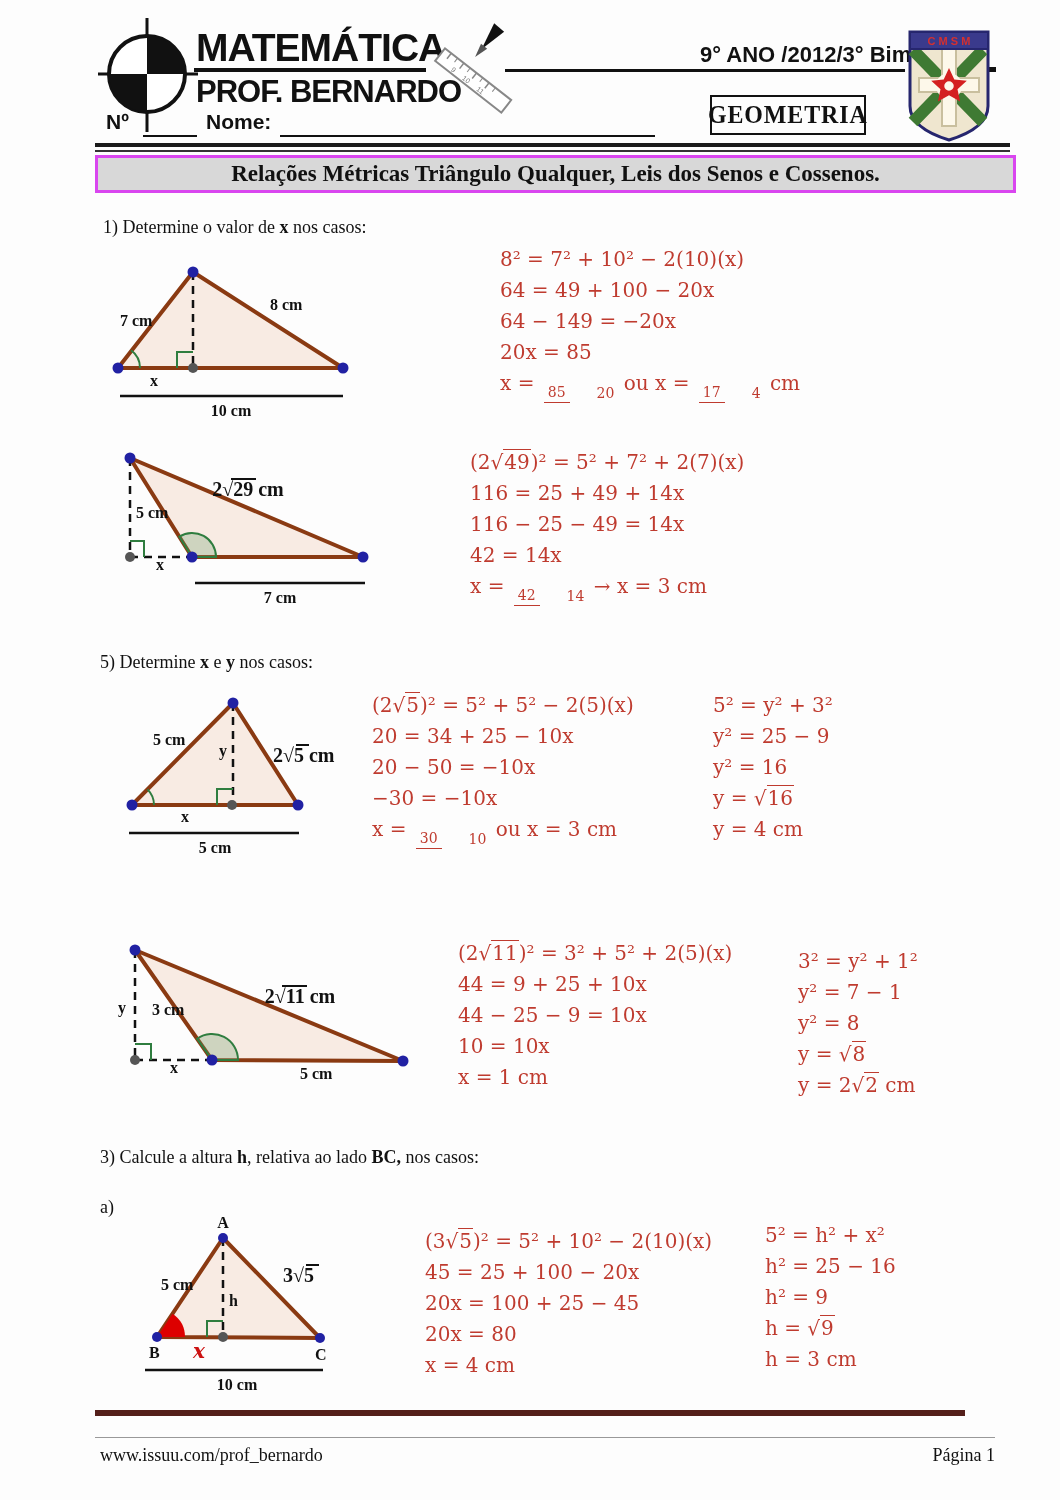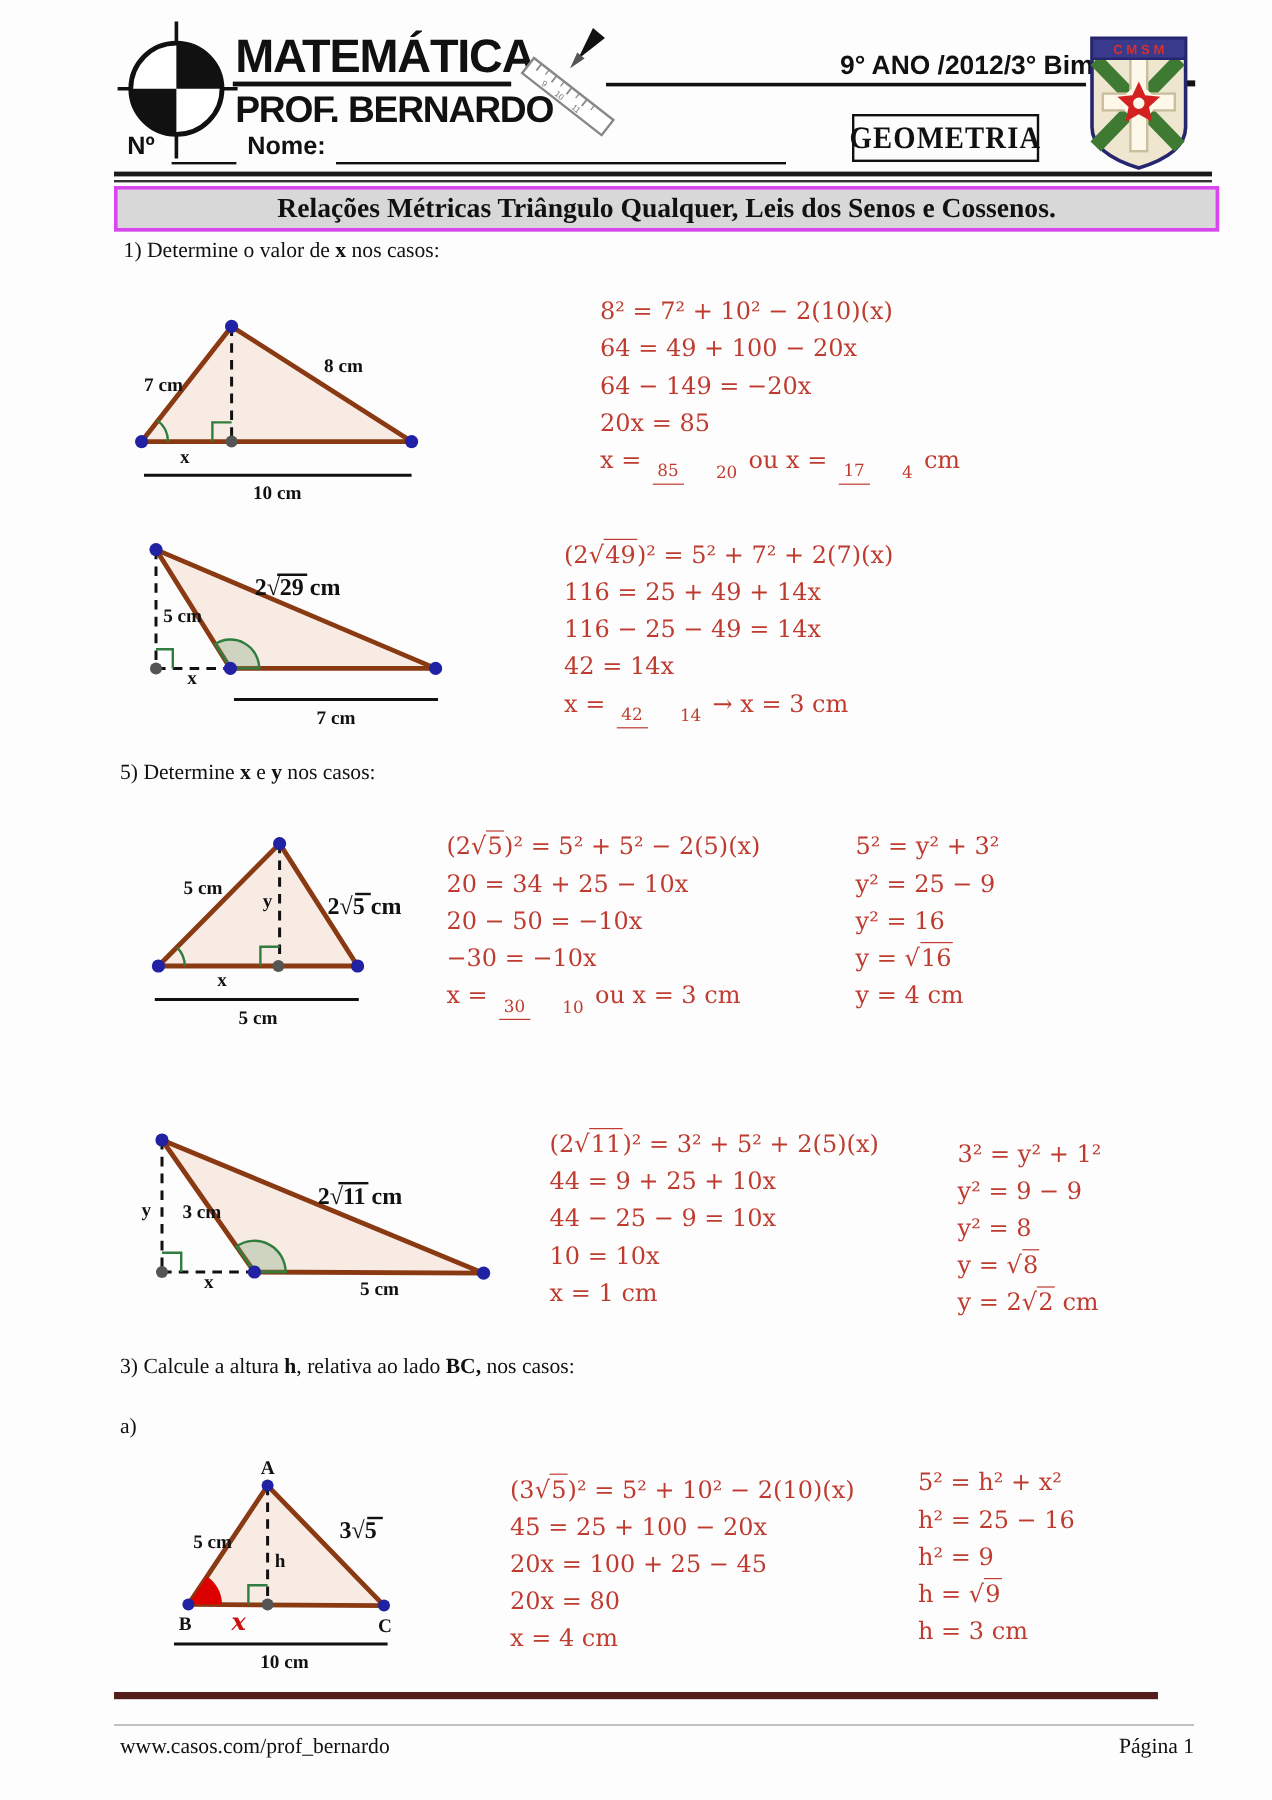--- a/index.html
+++ b/index.html
@@ -11,21 +11,21 @@
   .brand-sub{font-family:"Liberation Sans",sans-serif;font-weight:700;font-size:31px;letter-spacing:-1px;}
   .hline{background:#111;}
   .year-info{font-family:Liberation Sans, sans-serif;font-weight:700;font-size:22px;}
   .geo-box{border:2px solid #111;width:152px;height:36px;display:flex;align-items:center;justify-content:center;}
   .geo-box span{font-family:"Liberation Serif",serif;font-weight:700;font-size:26px;letter-spacing:1px;transform:scaleX(0.92);}
   .id-label{font-family:"Liberation Sans",sans-serif;font-weight:700;font-size:21px;}
   .rule-double{border-top:4px solid #1a1a1a;border-bottom:2px solid #333;height:3px;}
   .title-bar{background:#d8d8d8;border:3px solid #d946ef;height:32px;display:flex;align-items:center;justify-content:center;}
   .title-bar span{font-weight:700;font-size:23px;}
   
-  .qtext{font-size:18px;}
+  .qtext{font-size:18px;margin-top:19px;}
   
   .eq-block{color:#bf3b2f;font-family:"DejaVu Serif",serif;font-size:20px;}
   .eq{line-height:31px;white-space:nowrap;}
   .frac{display:inline-flex;text-align:left;vertical-align:-0.5em;
         font-size:0.70em;line-height:1.12;margin:0 3px;gap:27px;}
   .fnum{border-bottom:1.5px solid currentColor;padding:0 4px 1px;}
   .fden{padding-top:1px;}
   .sqrt{white-space:nowrap;}
   .rad{border-top:1.6px solid currentColor;padding:0 1px;}
   
@@ -225,21 +225,21 @@
   <div class="abs eq-block" style="left:458px;top:938px;">
     <div class="eq">(2<span class="sqrt">√<span class="rad">11</span></span>)² = 3² + 5² + 2(5)(x)</div>
     <div class="eq">44 = 9 + 25 + 10x</div>
     <div class="eq">44 − 25 − 9 = 10x</div>
     <div class="eq">10 = 10x</div>
     <div class="eq">x = 1 cm</div>
   </div>
 
   <div class="abs eq-block" style="left:798px;top:946px;">
     <div class="eq">3² = y² + 1²</div>
-    <div class="eq">y² = 9 − 9</div>
+    <div class="eq">y² = 7 − 1</div>
     <div class="eq">y² = 8</div>
     <div class="eq">y = <span class="sqrt">√<span class="rad">8</span></span></div>
     <div class="eq">y = 2<span class="sqrt">√<span class="rad">2</span></span> cm</div>
   </div>
 
   <div class="abs qtext" style="left:100px;top:1128px;"><span>3) Calcule a altura </span><b>h</b><span>, relativa ao lado </span><b>BC,</b><span> nos casos:</span></div>
   <div class="abs qtext" style="left:100px;top:1178px;">a)</div>
 
   <svg class="abs" style="left:125px;top:1210px;" width="260" height="185" viewBox="0 0 260 185">
     <polygon points="32,127 98,28 195,128" fill="#f8ebe3" stroke="#8a3a12" stroke-width="4" stroke-linejoin="round"></polygon>
@@ -273,16 +273,16 @@
   <div class="abs eq-block" style="left:765px;top:1220px;">
     <div class="eq">5² = h² + x²</div>
     <div class="eq">h² = 25 − 16</div>
     <div class="eq">h² = 9</div>
     <div class="eq">h = <span class="sqrt">√<span class="rad">9</span></span></div>
     <div class="eq">h = 3 cm</div>
   </div>
 
   <div class="abs" style="left:95px;top:1410px;width:870px;height:6px;background:#541f1a;"></div>
   <div class="abs" style="left:95px;top:1437px;width:900px;height:1px;background:#999;"></div>
-  <div class="abs footer-text" style="left:100px;top:1445px;">www.casos.com/prof_bernardo</div>
+  <div class="abs footer-text" style="left:100px;top:1445px;">www.issuu.com/prof_bernardo</div>
   <div class="abs footer-text" style="left:795px;top:1445px;width:200px;text-align:right;">Página 1</div>
 
 </div>
 
 </body></html>

